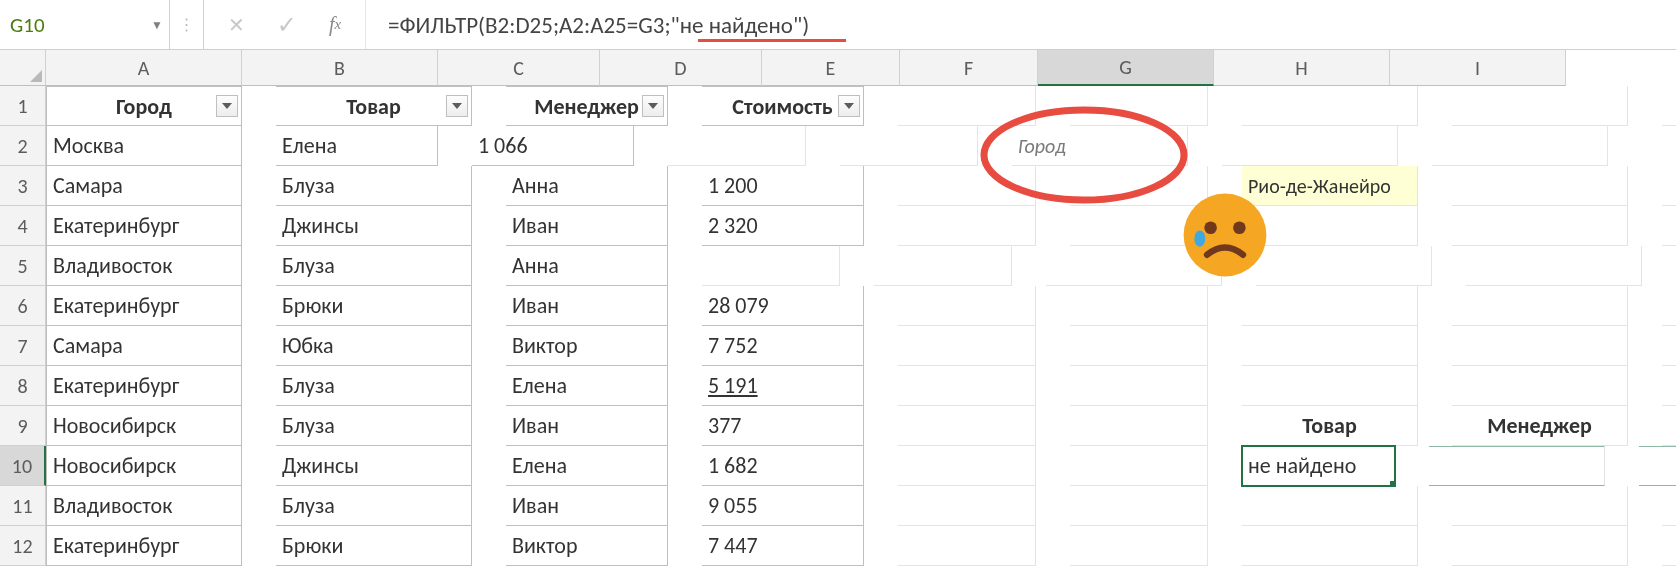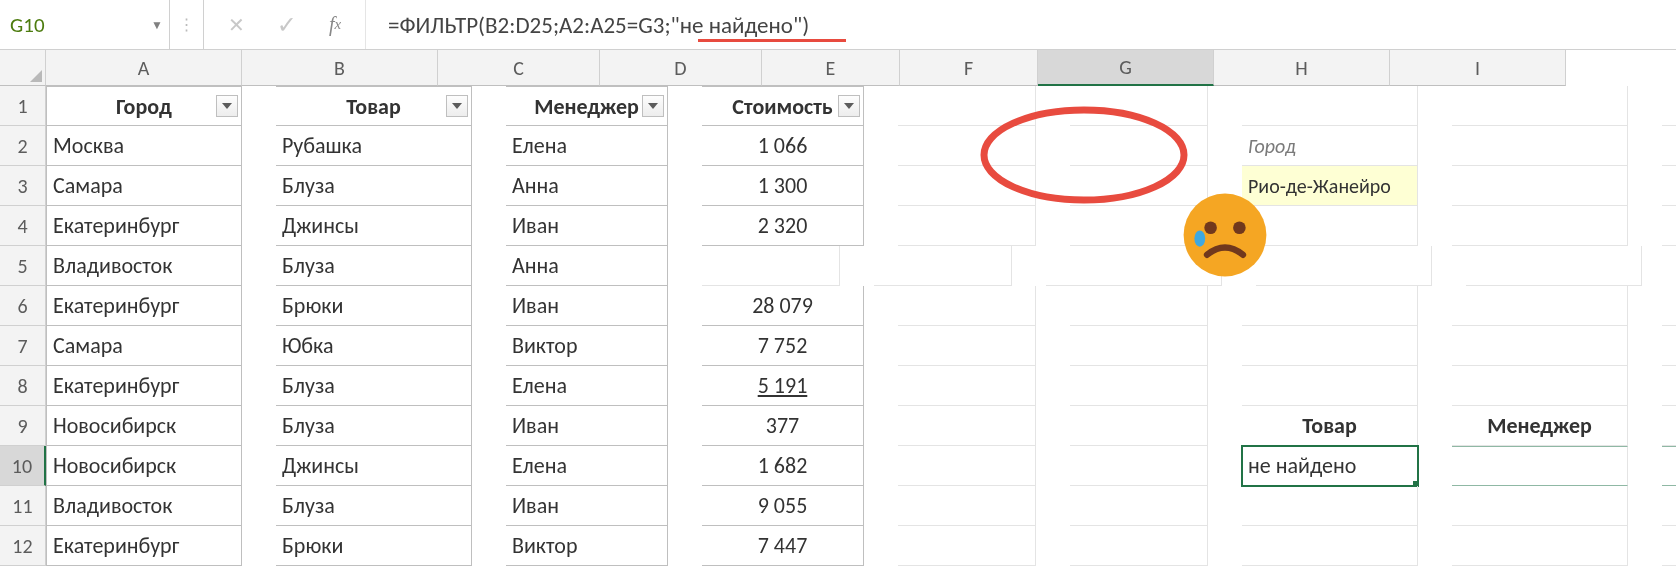--- a/index.html
+++ b/index.html
@@ -121,21 +121,21 @@
     display:flex; align-items:center;
     font-size:22px;
     color:#333;
     position:relative;
     overflow:hidden;
     white-space:nowrap;
     border-left:0;
     border-top:0;
   }
   .cell.hcell { font-weight:700; justify-content:center; }
-  .cell.num { justify-content:center; }
+  .cell.num { justify-content:flex-start; }
   .cell.gray-border .filter-btn,
   .cell.hcell .filter-btn {
     position:absolute; right:3px; top:50%; transform:translateY(-50%);
     width:22px; height:22px;
     border:1px solid #bfbfbf;
     background:linear-gradient(#fdfdfd,#ededed);
     display:flex; align-items:center; justify-content:center;
   }
   .filter-arrow {
     width:0;height:0;
@@ -241,23 +241,20 @@
         <div class="cell " style="width: 138px;"></div>
         <div class="cell " style="width: 138px;"></div>
         <div class="cell " style="width: 176px;"></div>
         <div class="cell " style="width: 176px;"></div>
         <div class="cell " style="width: 176px;"></div>
       </div>
       <div class="row">
         <div class="cell " style="width: 196px; border-right: 1px solid rgb(191, 191, 191); border-bottom: 1px solid rgb(191, 191, 191); border-left: 1px solid rgb(191, 191, 191);">
           <span>Москва</span>
         </div>
-        <div class="cell " style="width: 196px; border-right: 1px solid rgb(191, 191, 191); border-bottom: 1px solid rgb(191, 191, 191);">
-          <span>Рубашка</span>
-        </div>
         <div class="cell " style="width: 162px; border-right: 1px solid rgb(191, 191, 191); border-bottom: 1px solid rgb(191, 191, 191);">
           <span>Елена</span>
         </div>
         <div class="cell num" style="width: 162px; border-right: 1px solid rgb(191, 191, 191); border-bottom: 1px solid rgb(191, 191, 191);">
           <span>1 066</span>
         </div>
         <div class="cell " style="width: 138px;"></div>
         <div class="cell " style="width: 138px;"></div>
         <div class="cell " style="width: 176px;">
           <span class="g2txt">Город</span>
@@ -269,21 +266,21 @@
         <div class="cell " style="width: 196px; border-right: 1px solid rgb(191, 191, 191); border-bottom: 1px solid rgb(191, 191, 191); border-left: 1px solid rgb(191, 191, 191);">
           <span>Самара</span>
         </div>
         <div class="cell " style="width: 196px; border-right: 1px solid rgb(191, 191, 191); border-bottom: 1px solid rgb(191, 191, 191);">
           <span>Блуза</span>
         </div>
         <div class="cell " style="width: 162px; border-right: 1px solid rgb(191, 191, 191); border-bottom: 1px solid rgb(191, 191, 191);">
           <span>Анна</span>
         </div>
         <div class="cell num" style="width: 162px; border-right: 1px solid rgb(191, 191, 191); border-bottom: 1px solid rgb(191, 191, 191);">
-          <span>1 300</span>
+          <span>1 200</span>
         </div>
         <div class="cell " style="width: 138px;"></div>
         <div class="cell " style="width: 138px;"></div>
         <div class="cell g3cell" style="width: 176px; overflow: visible;">
           <span>Рио-де-Жанейро</span>
         </div>
         <div class="cell " style="width: 176px;"></div>
         <div class="cell " style="width: 176px;"></div>
       </div>
       <div class="row">
@@ -411,21 +408,21 @@
           <span>Джинсы</span>
         </div>
         <div class="cell " style="width: 162px; border-right: 1px solid rgb(191, 191, 191); border-bottom: 1px solid rgb(191, 191, 191);">
           <span>Елена</span>
         </div>
         <div class="cell num" style="width: 162px; border-right: 1px solid rgb(191, 191, 191); border-bottom: 1px solid rgb(191, 191, 191);">
           <span>1 682</span>
         </div>
         <div class="cell " style="width: 138px;"></div>
         <div class="cell " style="width: 138px;"></div>
-        <div class="cell g10-selected" style="width: 176px;">
+        <div class="cell g10-selected" style="width: 153px;">
           <span>не найдено</span>
           <span class="fill-handle"></span>
         </div>
         <div class="cell " style="width: 176px; border-top: 1px solid rgb(143, 184, 164); border-bottom: 1px solid rgb(143, 184, 164);"></div>
         <div class="cell " style="width: 176px; border-top: 1px solid rgb(143, 184, 164); border-bottom: 1px solid rgb(143, 184, 164); border-right: 1px solid rgb(143, 184, 164);"></div>
       </div>
       <div class="row">
         <div class="cell " style="width: 196px; border-right: 1px solid rgb(191, 191, 191); border-bottom: 1px solid rgb(191, 191, 191); border-left: 1px solid rgb(191, 191, 191);">
           <span>Владивосток</span>
         </div>

